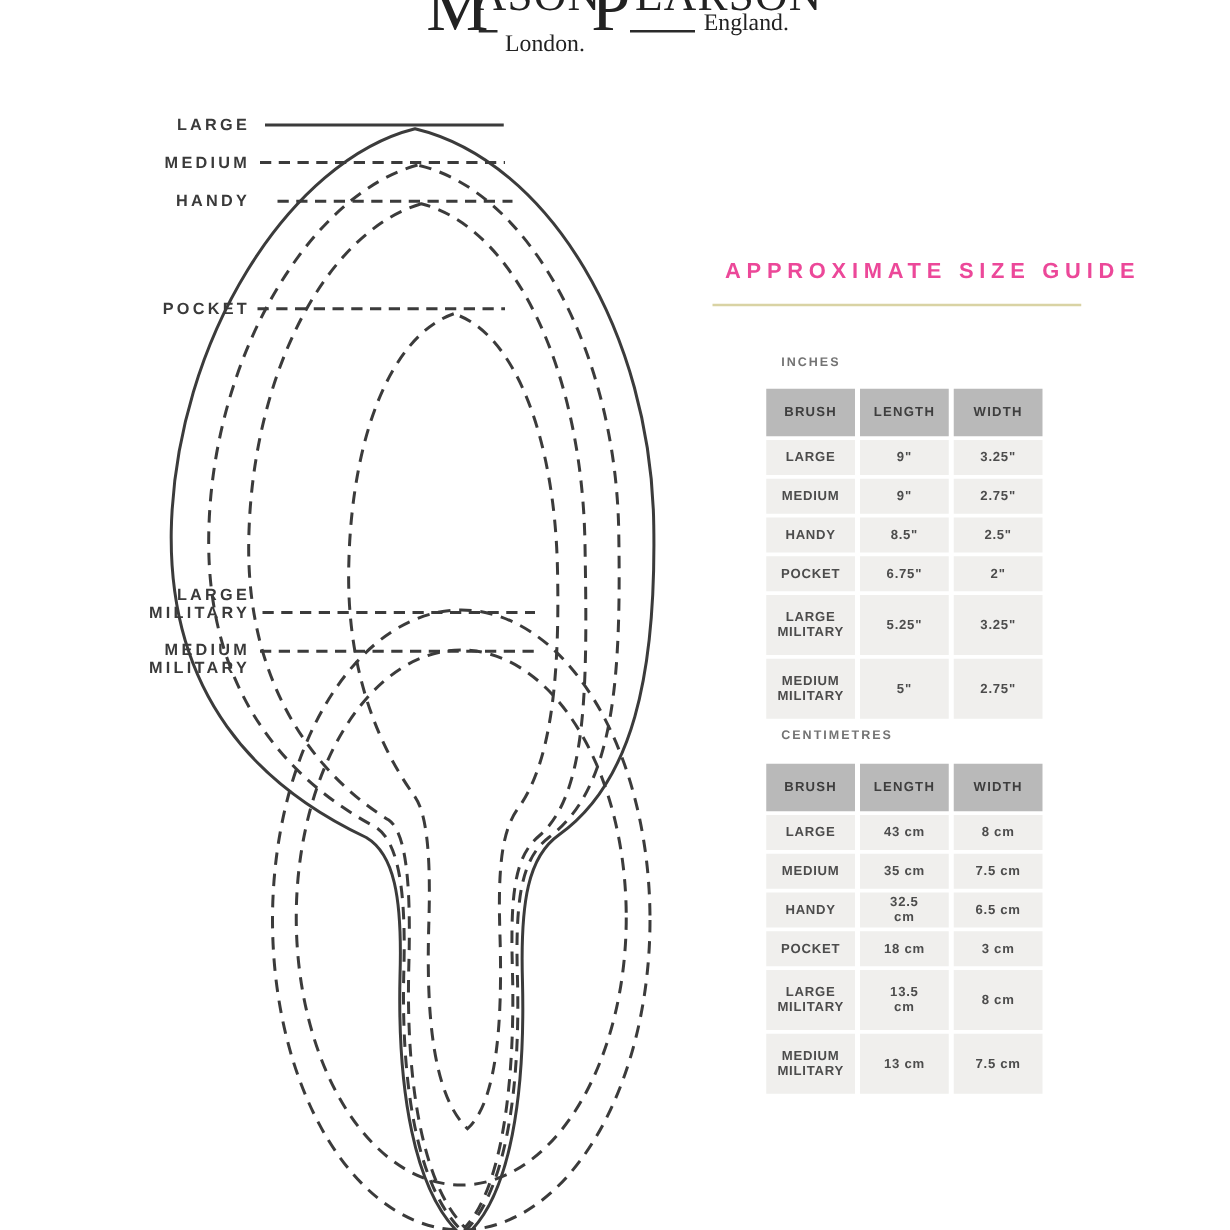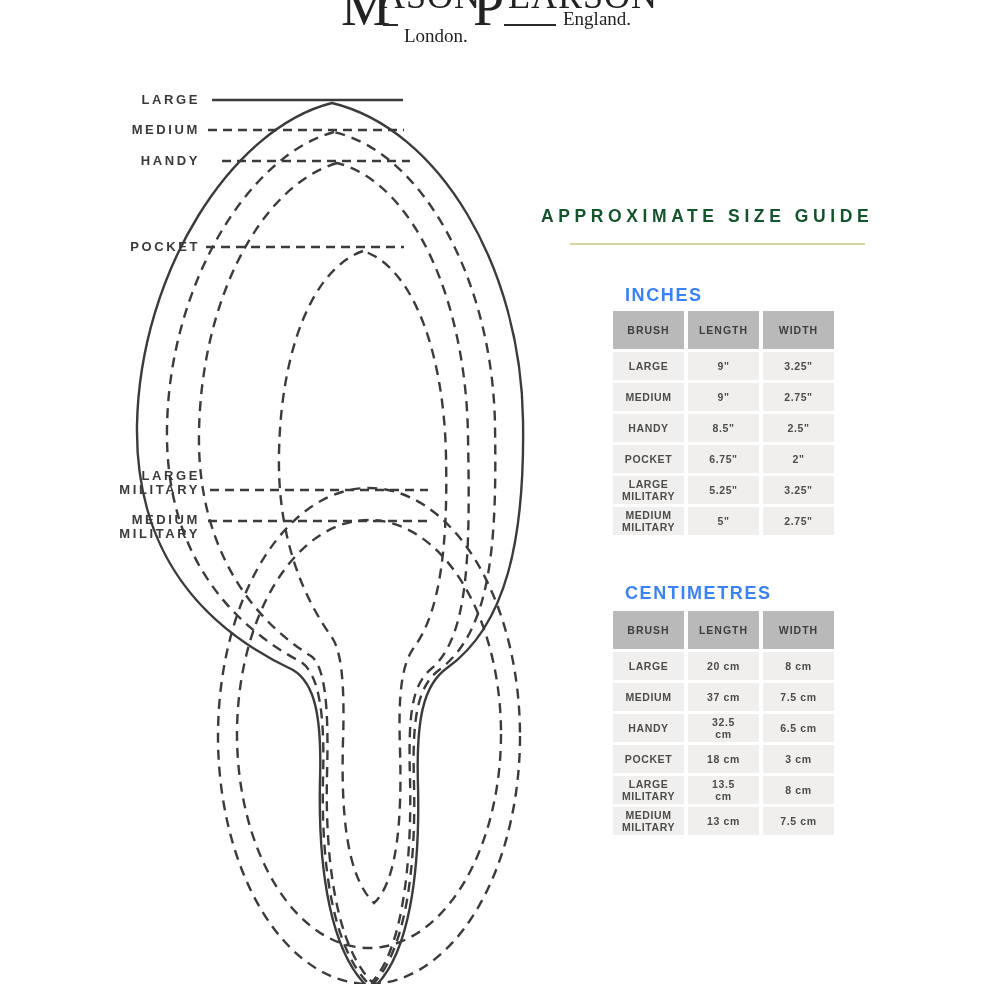--- a/index.html
+++ b/index.html
@@ -13,40 +13,40 @@
   .logo-word{font-size:36px;letter-spacing:1px;}
   .logo-sub{font-size:19px;}
   .logo-rule{position:absolute;border-top:2px solid #2a2a2a;height:0;}
   
   .dlabel{
     position:absolute;right:784px;text-align:right;white-space:nowrap;
     font-size:13px;font-weight:bold;letter-spacing:2.6px;color:#3a3a3a;line-height:14px;
   }
   
   .sg-title{
-    position:absolute;left:541px;top:206px;font-size:17.5px;font-weight:bold;
-    letter-spacing:4.6px;color:#14532d;white-space:nowrap;
+    position:absolute;left:580px;top:206px;font-size:17.5px;font-weight:bold;
+    letter-spacing:4.6px;color:#ec4899;white-space:nowrap;
   }
   .sg-divider{position:absolute;left:570px;top:243px;width:295px;height:2px;background:#d9d3a4;}
   .tbl-label{
-    position:absolute;left:613px;font-size:18px;font-weight:bold;letter-spacing:1.6px;color:#3b82f6;padding-left:12px;
+    position:absolute;left:613px;font-size:10px;font-weight:bold;letter-spacing:1.6px;color:#737373;padding-left:12px;
   }
   .tbl-label.inches{top:285px;}
   .tbl-label.cm{top:583px;}
   .sgtable{position:absolute;left:613px;width:221px;}
   .sgtable.inches{top:311px;}
   .sgtable.cm{top:611px;}
   .trow{display:grid;grid-template-columns:71px 71px 71px;column-gap:4px;margin-bottom:3px;}
   .tcell{
     display:flex;align-items:center;justify-content:center;text-align:center;
     background:#f0efed;height:28px;font-size:10.5px;font-weight:bold;color:#4c4c4c;
     letter-spacing:0.6px;line-height:12px;padding:0 16px;box-sizing:border-box;
   }
   .trow.head .tcell{background:#b9b9b9;height:38px;color:#3e3e3e;letter-spacing:1px;}
-  .trow.tall .tcell{height:28px;}
+  .trow.tall .tcell{height:48px;}
   
   .brush-svg{position:absolute;left:0;top:0;}
 </style>
 </head>
 <body>
 
 <div class="logo">
   <span class="logo-initial" style="left:341px;top:-26px;">M</span>
   <span class="logo-word" style="left:379px;top:-25px;">ASON</span>
   <span class="logo-initial" style="left:473px;top:-26px;">P</span>
@@ -163,26 +163,26 @@
 
 <div class="tbl-label cm">CENTIMETRES</div>
 <div class="sgtable cm">
   <div class="trow head">
     <div class="tcell">BRUSH</div>
     <div class="tcell">LENGTH</div>
     <div class="tcell">WIDTH</div>
   </div>
   <div class="trow">
     <div class="tcell">LARGE</div>
-    <div class="tcell">20 cm</div>
+    <div class="tcell">43 cm</div>
     <div class="tcell">8 cm</div>
   </div>
   <div class="trow">
     <div class="tcell">MEDIUM</div>
-    <div class="tcell">37 cm</div>
+    <div class="tcell">35 cm</div>
     <div class="tcell">7.5 cm</div>
   </div>
   <div class="trow">
     <div class="tcell">HANDY</div>
     <div class="tcell">32.5 cm</div>
     <div class="tcell">6.5 cm</div>
   </div>
   <div class="trow">
     <div class="tcell">POCKET</div>
     <div class="tcell">18 cm</div>

